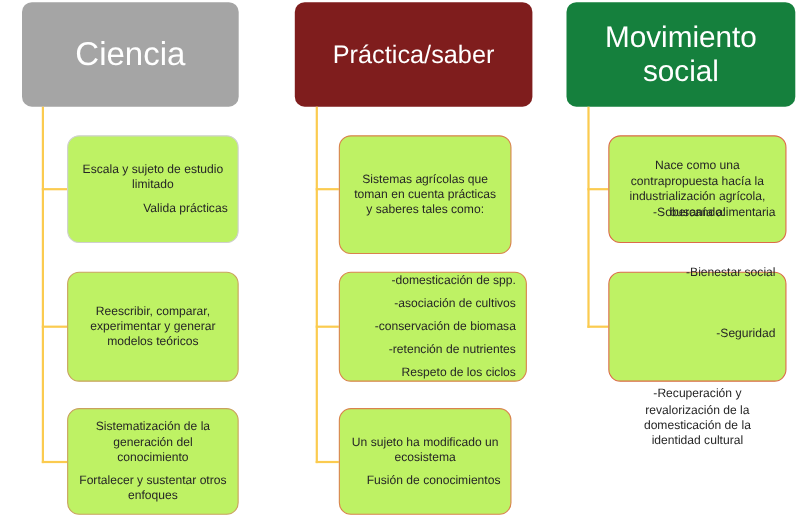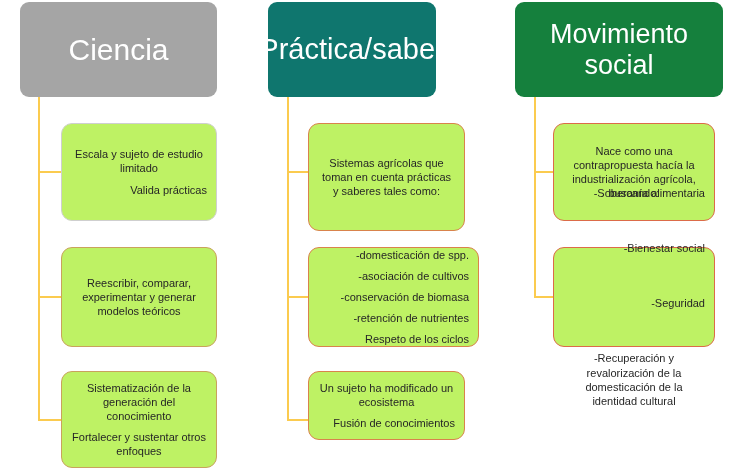--- a/index.html
+++ b/index.html
@@ -66,38 +66,38 @@
     </div>
     <div class="connector" style="left: 38px; top: 296px; width: 23px; height: 2px; background: rgb(251, 203, 79);"></div>
     <div class="child-box" style="left: 61px; top: 247px; width: 156px; height: 100px; border-color: rgb(201, 162, 93);">
       <p>Reescribir, comparar, experimentar y generar modelos teóricos</p>
     </div>
     <div class="connector" style="left: 38px; top: 419px; width: 23px; height: 2px; background: rgb(251, 203, 79);"></div>
     <div class="child-box" style="left: 61px; top: 371px; width: 156px; height: 97px; border-color: rgb(201, 162, 93);">
       <p>Sistematización de la generación del conocimiento</p>
       <p>Fortalecer y sustentar otros enfoques</p>
     </div>
-    <div class="header-box" style="left: 268px; top: 2px; width: 168px; height: 95px; background: #0f766e; font-size: 29px;">
+    <div class="header-box" style="left: 268px; top: 2px; width: 216px; height: 95px; background: #7f1d1d; font-size: 23px;">
       <span>Práctica/saber</span>
     </div>
     <div class="connector" style="left: 287px; top: 97px; width: 2px; height: 324px; background: rgb(251, 203, 79);"></div>
     <div class="connector" style="left: 287px; top: 171px; width: 21px; height: 2px; background: rgb(251, 203, 79);"></div>
     <div class="child-box" style="left: 308px; top: 123px; width: 157px; height: 108px; border-color: rgb(217, 131, 76);">
       <p>Sistemas agrícolas que toman en cuenta prácticas y saberes tales como:</p>
     </div>
     <div class="connector" style="left: 287px; top: 296px; width: 21px; height: 2px; background: rgb(251, 203, 79);"></div>
     <div class="child-box" style="left: 308px; top: 247px; width: 171px; height: 100px; border-color: rgb(217, 131, 76);">
       <p>-domesticación de spp.</p>
       <p>-asociación de cultivos</p>
       <p>-conservación de biomasa</p>
       <p>-retención de nutrientes</p>
       <p>Respeto de los ciclos</p>
     </div>
     <div class="connector" style="left: 287px; top: 419px; width: 21px; height: 2px; background: rgb(251, 203, 79);"></div>
-    <div class="child-box" style="left: 308px; top: 371px; width: 157px; height: 69px; border-color: rgb(217, 131, 76);">
+    <div class="child-box" style="left: 308px; top: 371px; width: 157px; height: 97px; border-color: rgb(217, 131, 76);">
       <p>Un sujeto ha modificado un ecosistema</p>
       <p>Fusión de conocimientos</p>
     </div>
     <div class="header-box" style="left: 515px; top: 2px; width: 208px; height: 95px; background: #15803d; font-size: 27px;">
       <span>Movimiento social</span>
     </div>
     <div class="connector" style="left: 534px; top: 97px; width: 2px; height: 201px; background: rgb(251, 203, 79);"></div>
     <div class="connector" style="left: 534px; top: 171px; width: 19px; height: 2px; background: rgb(251, 203, 79);"></div>
     <div class="child-box" style="left: 553px; top: 123px; width: 162px; height: 98px; border-color: rgb(220, 107, 73);">
       <p>Nace como una contrapropuesta hacía la industrialización agrícola, buscando:</p>

